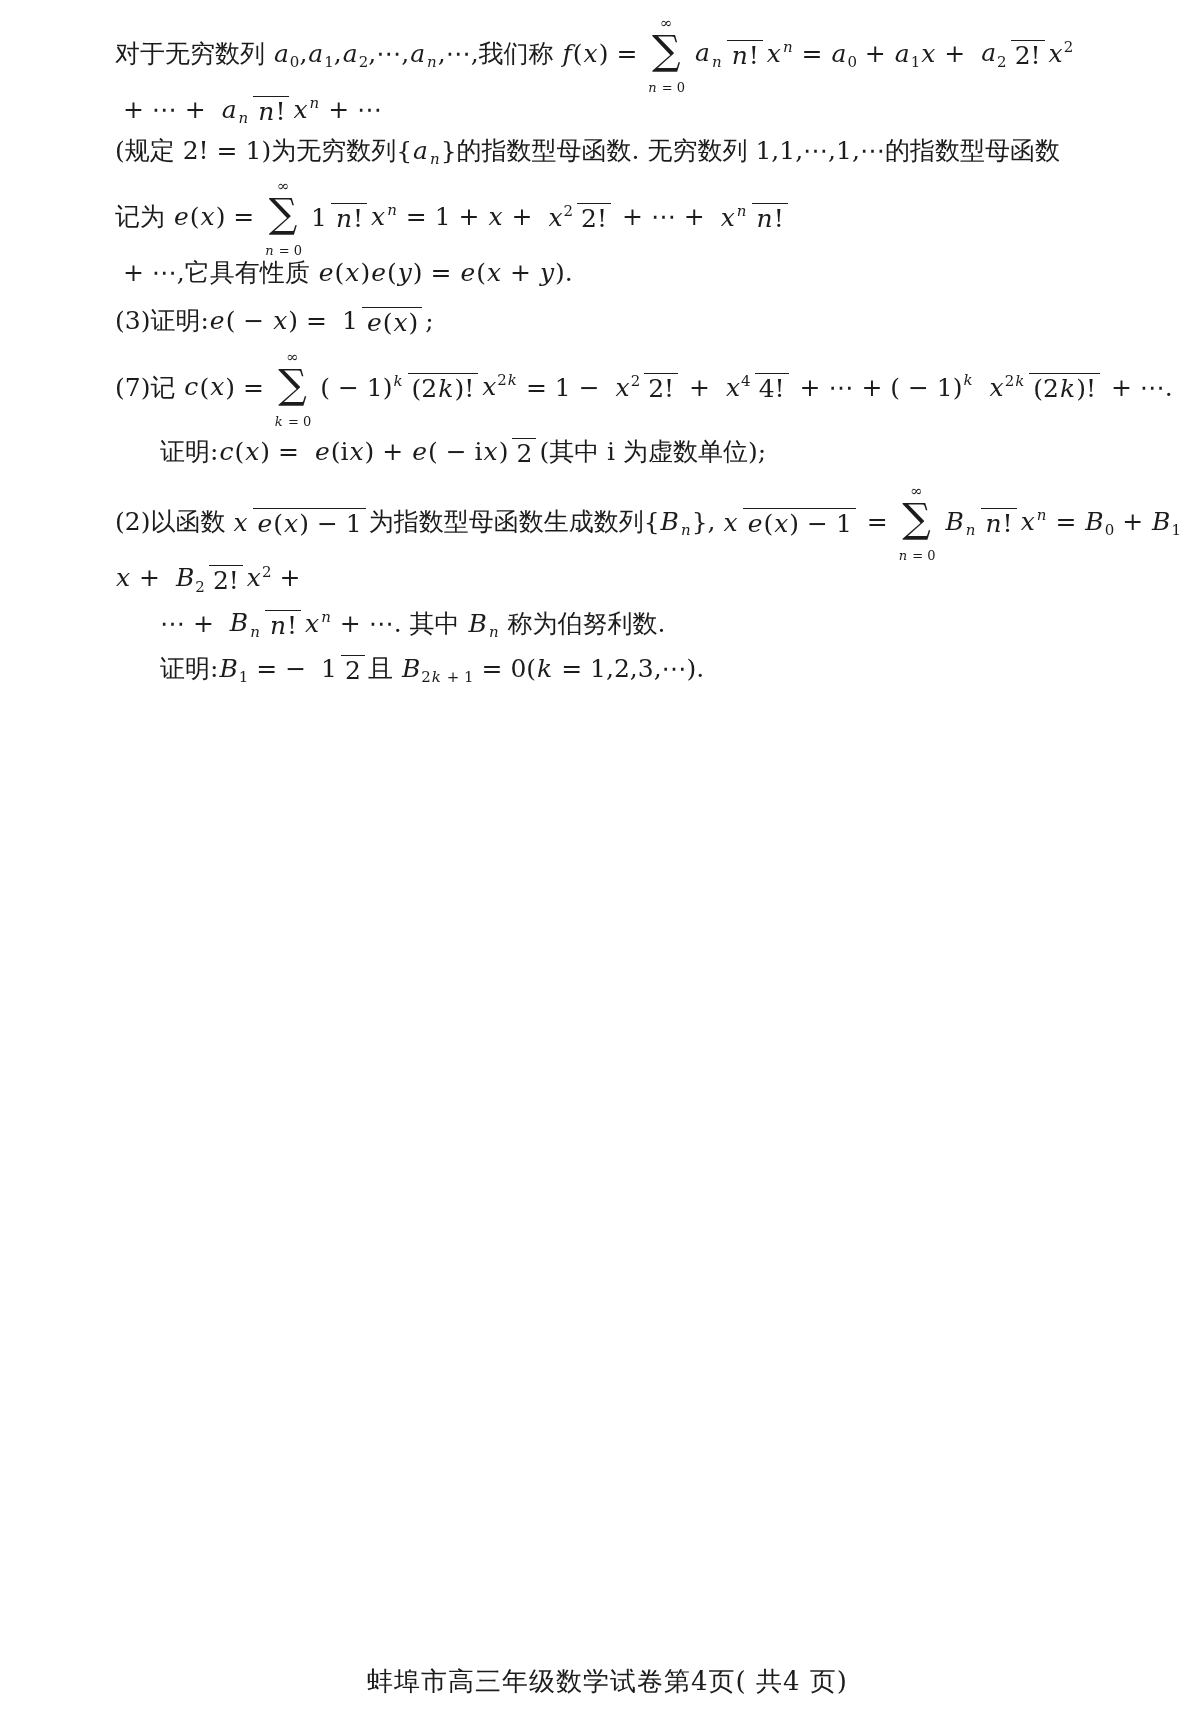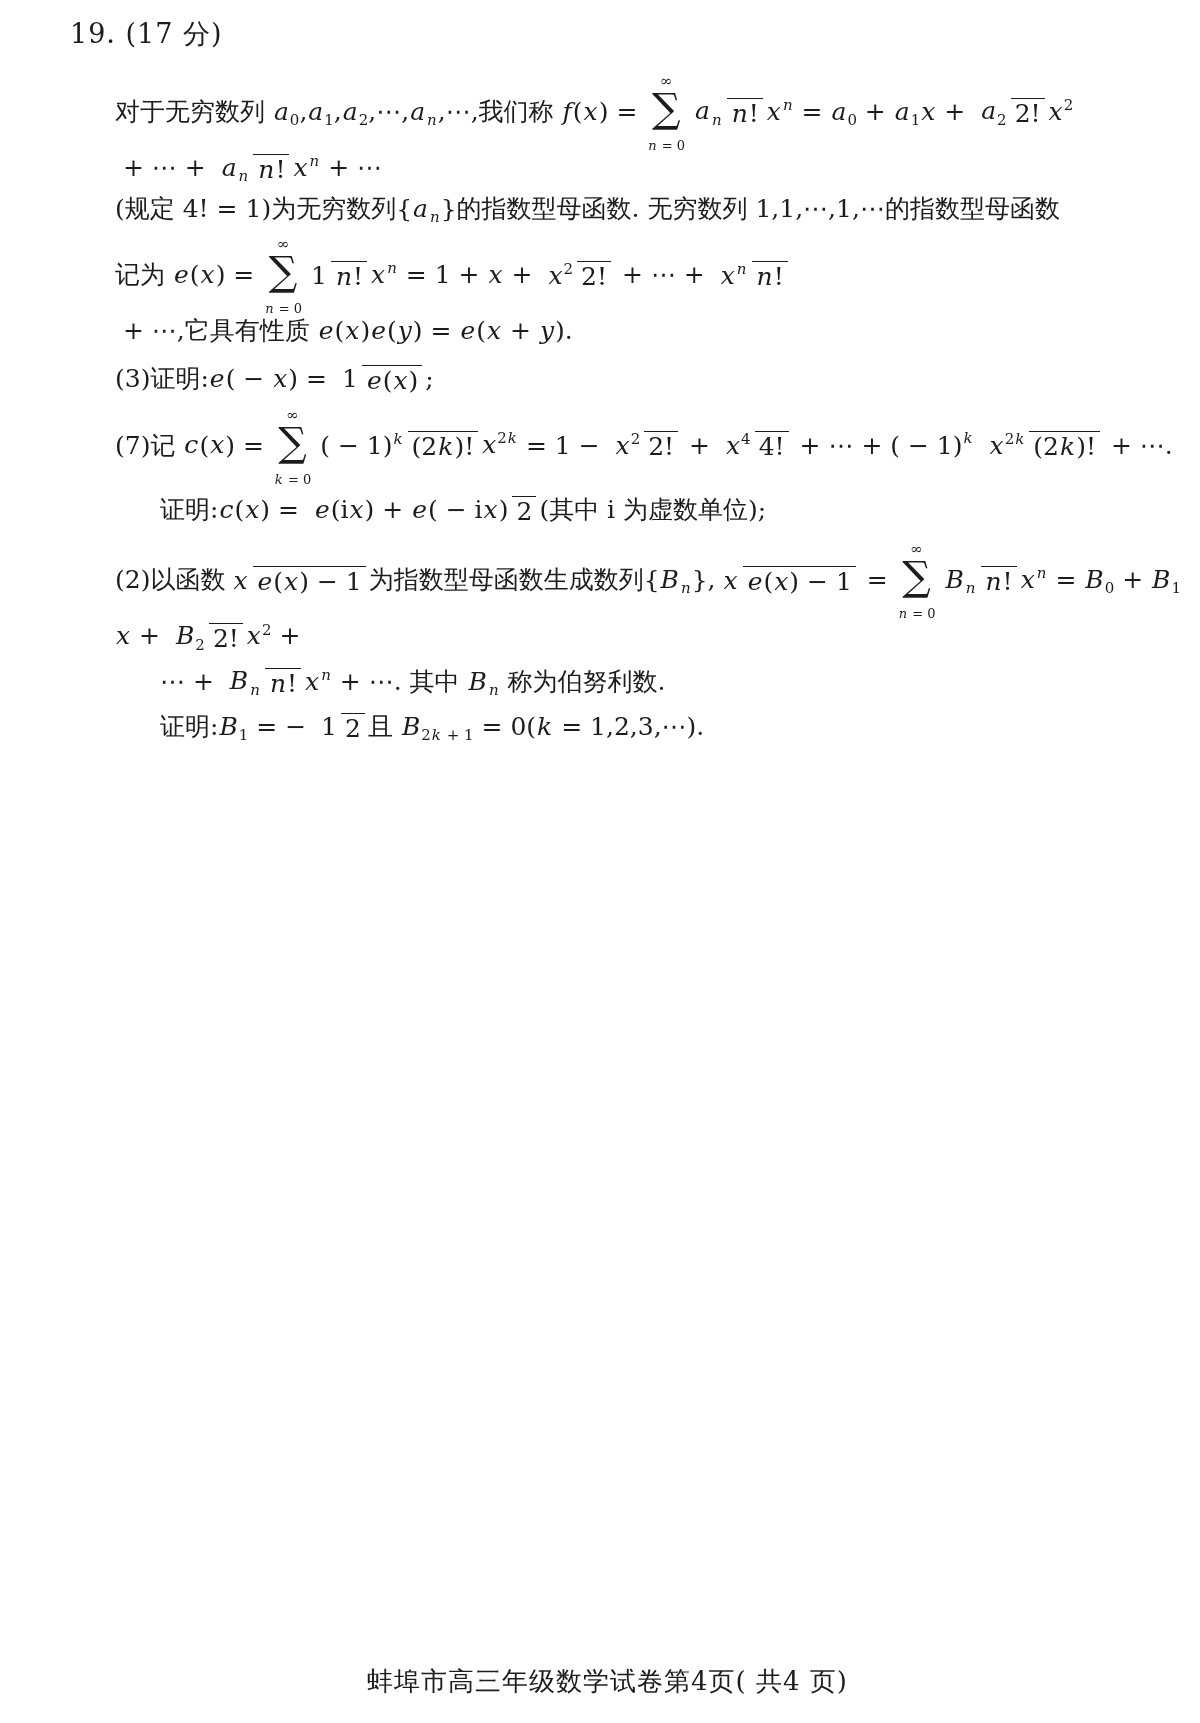--- a/index.html
+++ b/index.html
@@ -86,38 +86,37 @@
     text-align: center;
     font-size: 26px;
     letter-spacing: 1px;
   }
 </style>
 </head>
 <body>
 
 <div class="content">
 
-  <div class="qline">19. (17 分)</div>
 
   <div class="l mb-a"><span class="up">对于无穷数列 </span><span class="var">a</span><span class="sub"><span class="up">0</span></span><span class="up">,</span><span class="var">a</span><span class="sub"><span class="up">1</span></span><span class="up">,</span><span class="var">a</span><span class="sub"><span class="up">2</span></span><span class="up">,⋯,</span><span class="var">a</span><span class="sub"><span class="var">n</span></span><span class="up">,⋯,我们称 </span><span class="var">f</span><span class="up">(</span><span class="var">x</span><span class="up">) = </span><span class="sum">
         <span class="sum-top">∞</span>
         <span class="sigma">∑</span>
         <span class="sum-bot"><span class="var">n</span><span class="up"> = 0</span></span>
       </span><span class="frac">
         <span class="num"><span class="var">a</span><span class="sub"><span class="var">n</span></span></span>
         <span class="den"><span class="var">n</span><span class="up">!</span></span>
       </span><span class="var">x</span><span class="sup"><span class="var">n</span></span><span class="up"> = </span><span class="var">a</span><span class="sub"><span class="up">0</span></span><span class="up"> + </span><span class="var">a</span><span class="sub"><span class="up">1</span></span><span class="var">x</span><span class="up"> + </span><span class="frac">
         <span class="num"><span class="var">a</span><span class="sub"><span class="up">2</span></span></span>
         <span class="den"><span class="up">2!</span></span>
       </span><span class="var">x</span><span class="sup"><span class="up">2</span></span><span class="up"> + ⋯ + </span><span class="frac">
         <span class="num"><span class="var">a</span><span class="sub"><span class="var">n</span></span></span>
         <span class="den"><span class="var">n</span><span class="up">!</span></span>
       </span><span class="var">x</span><span class="sup"><span class="var">n</span></span><span class="up"> + ⋯</span></div>
 
-  <div class="l mb-b"><span class="up">(规定 4! = 1)为无穷数列</span><span class="up">{</span><span class="var">a</span><span class="sub"><span class="var">n</span></span><span class="up">}</span><span class="up">的指数型母函数. 无穷数列 1,1,⋯,1,⋯的指数型母函数</span></div>
+  <div class="l mb-b"><span class="up">(规定 2! = 1)为无穷数列</span><span class="up">{</span><span class="var">a</span><span class="sub"><span class="var">n</span></span><span class="up">}</span><span class="up">的指数型母函数. 无穷数列 1,1,⋯,1,⋯的指数型母函数</span></div>
 
   <div class="l mb-c"><span class="up">记为 </span><span class="var">e</span><span class="up">(</span><span class="var">x</span><span class="up">) = </span><span class="sum">
         <span class="sum-top">∞</span>
         <span class="sigma">∑</span>
         <span class="sum-bot"><span class="var">n</span><span class="up"> = 0</span></span>
       </span><span class="frac">
         <span class="num"><span class="up">1</span></span>
         <span class="den"><span class="var">n</span><span class="up">!</span></span>
       </span><span class="var">x</span><span class="sup"><span class="var">n</span></span><span class="up"> = 1 + </span><span class="var">x</span><span class="up"> + </span><span class="frac">
         <span class="num"><span class="var">x</span><span class="sup"><span class="up">2</span></span></span>

